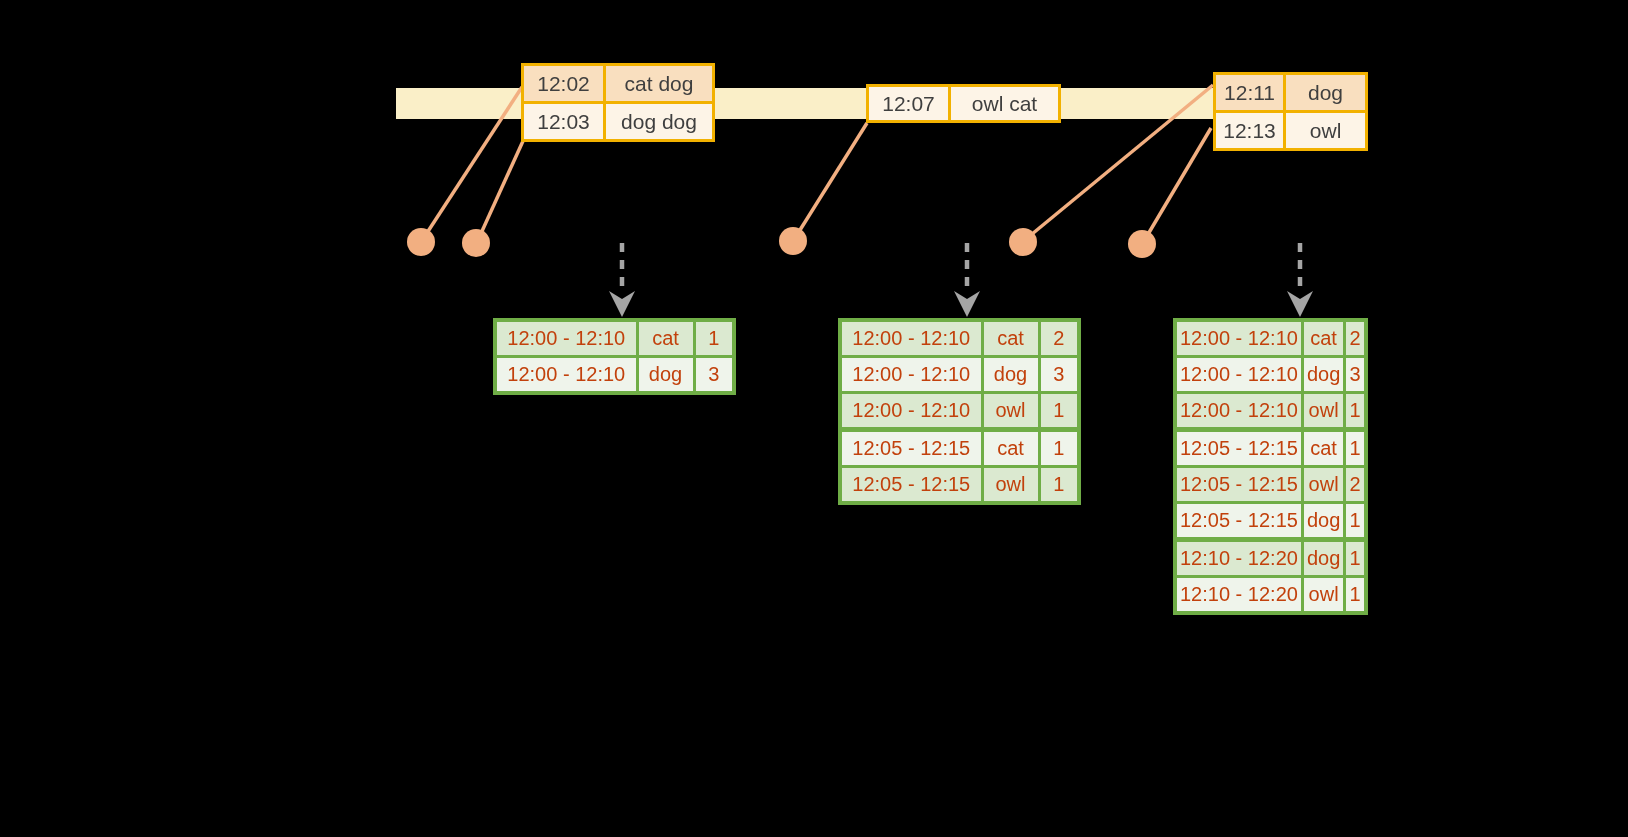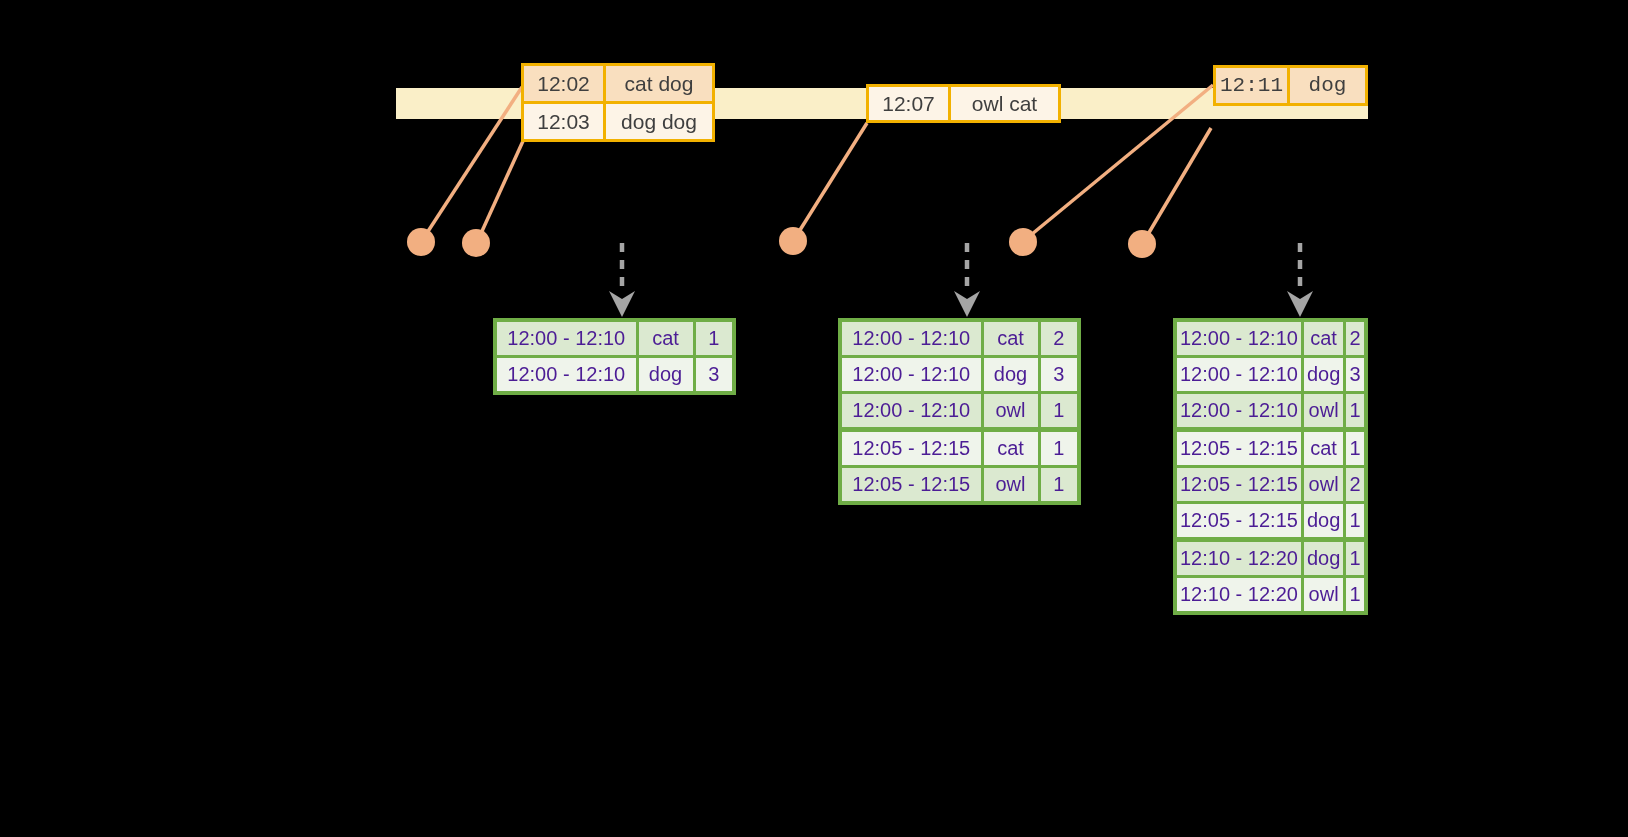--- a/index.html
+++ b/index.html
@@ -76,21 +76,21 @@
     table-layout: fixed;
     z-index: 3;
     border: 4px solid #6FAD46;
   }
   table.result-table td {
     border: 3px solid #6FAD46;
     height: 33px;
     text-align: center;
     vertical-align: middle;
     font-size: 20px;
-    color: #4c1d95;
+    color: #c2410c;
     padding: 0 2px;
     overflow: hidden;
     white-space: nowrap;
   }
   table.result-table tr:nth-child(odd) td  { background: #DBE9D0; }
   table.result-table tr:nth-child(even) td { background: #EFF4EB; }
   table.result-table tr.group-start td { border-top-width: 5px; }
 </style>
 </head>
 <body>
@@ -150,29 +150,33 @@
         <col style="width:110px">
       </colgroup>
     <tbody>
       <tr class="cream">
         <td>12:07</td>
         <td>owl cat</td>
       </tr>
     </tbody>
   </table>
 
-  <table class="event-table" style="left:1213px; top:65px;font-family:Liberation Mono, monospace;">
+  <table class="event-table" style="left:1213px; top:72px;">
     <colgroup>
         <col style="width:73px">
         <col style="width:98px">
       </colgroup>
     <tbody>
       <tr class="peach">
         <td>12:11</td>
         <td>dog</td>
+      </tr>
+      <tr class="cream">
+        <td>12:13</td>
+        <td>owl</td>
       </tr>
     </tbody>
   </table>
 
   <table class="result-table" style="left:493px; top:318px;">
     <colgroup>
         <col style="width:142px">
         <col style="width:57px">
         <col style="width:40px">
       </colgroup>

